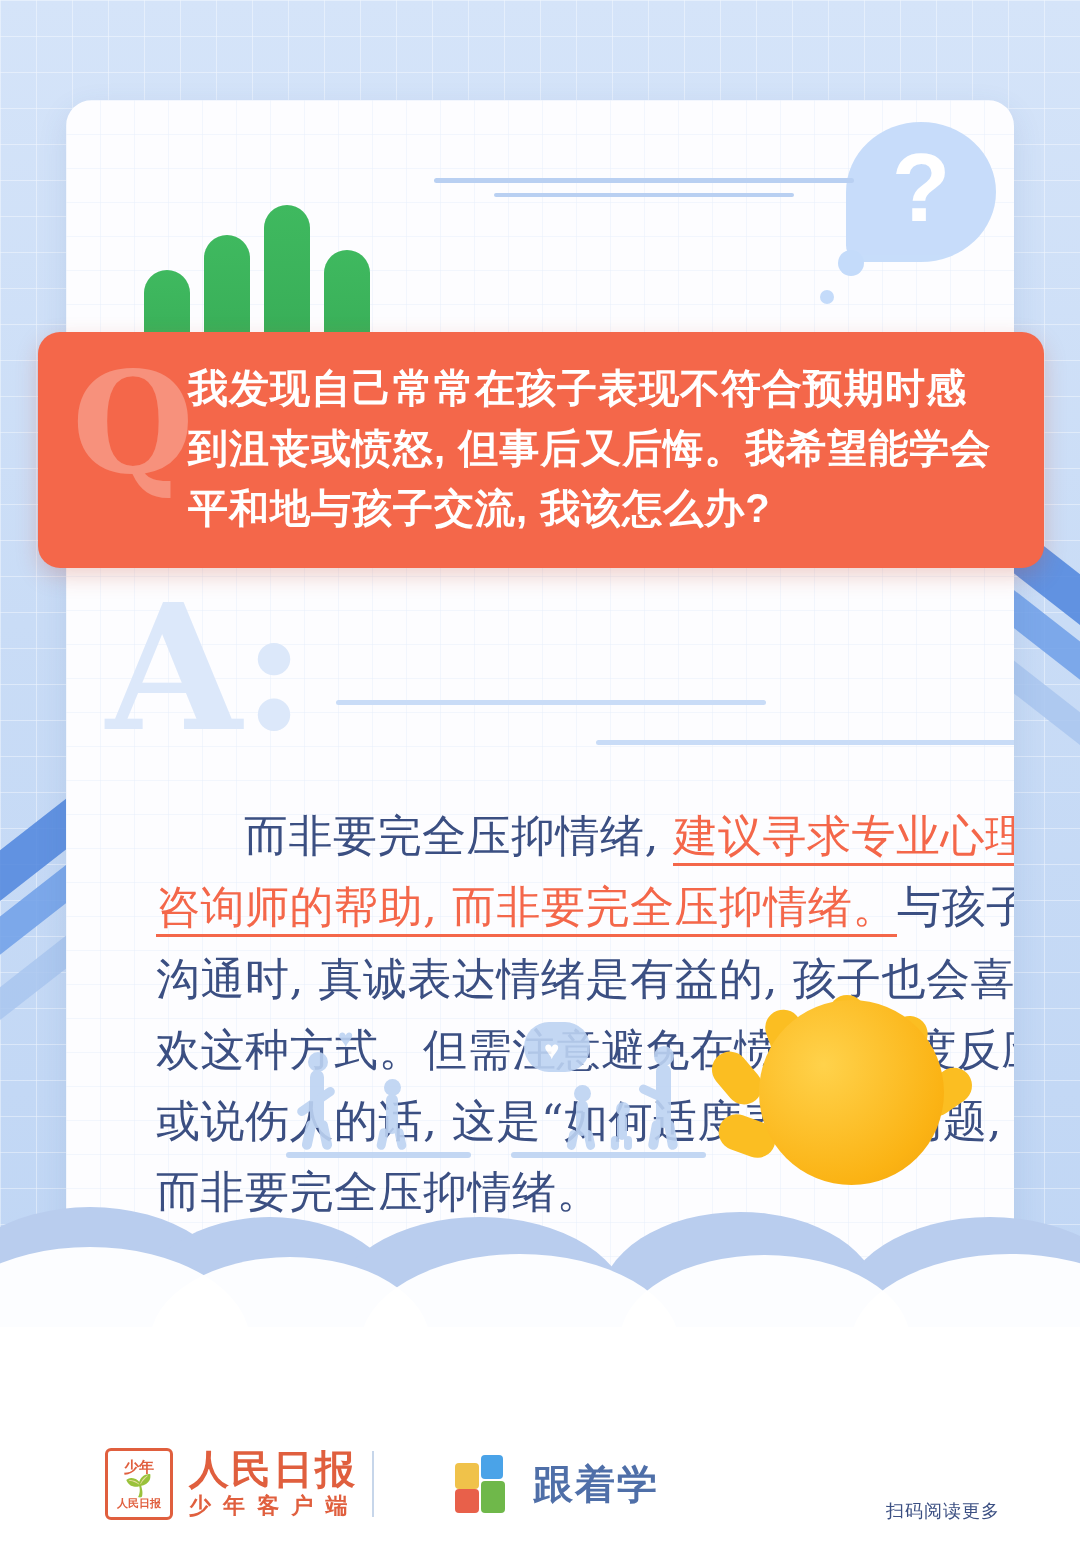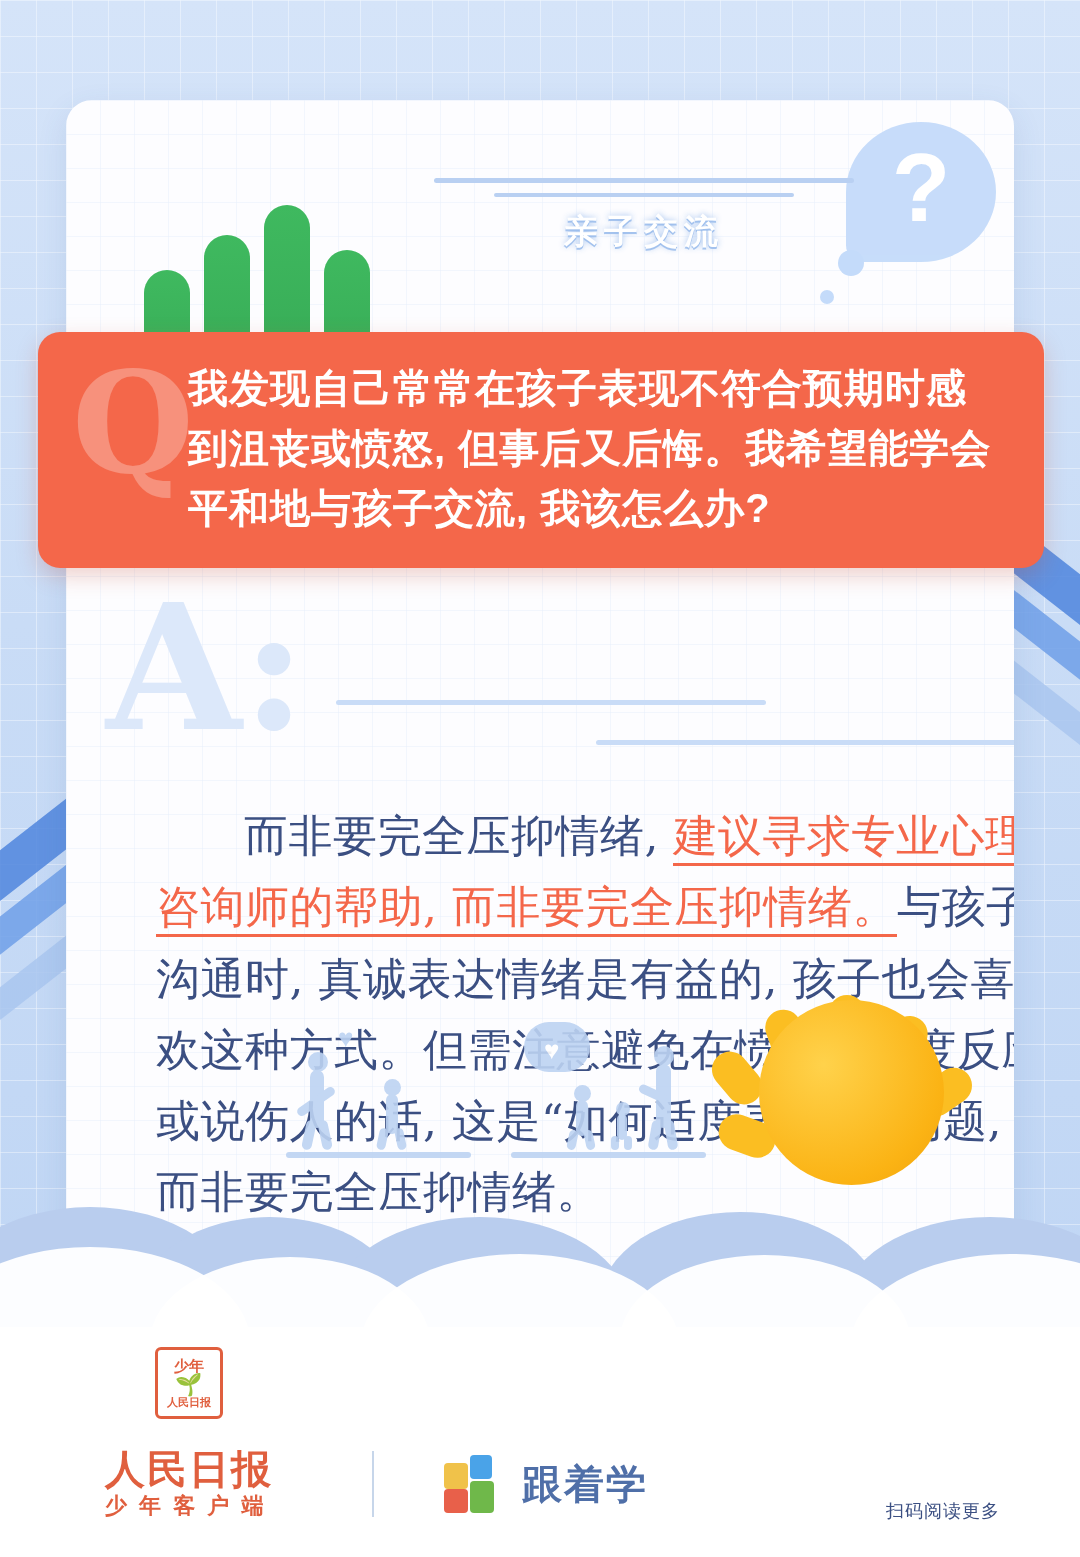--- a/index.html
+++ b/index.html
@@ -316,22 +316,21 @@
     right: 0;
     bottom: 0;
     height: 175px;
   }
   .brand {
     position: absolute;
     left: 105px;
     bottom: 36px;
     display: flex;
     align-items: center;
-    gap: 28px;
-    flex-direction: column;
+    gap: 16px;
   }
   .brand-badge {
     width: 62px;
     height: 66px;
     border: 3px solid #e05f3e;
     border-radius: 6px;
     background: #fff;
     display: flex;
     flex-direction: column;
     align-items: center;
@@ -358,21 +357,21 @@
   .divider-v {
     position: absolute;
     left: 372px;
     bottom: 40px;
     width: 2px;
     height: 66px;
     background: #c7d6ea;
   }
   .partner {
     position: absolute;
-    left: 424px;
+    left: 435px;
     bottom: 44px;
     display: flex;
     align-items: center;
     gap: 16px;
     padding-left: 20px;
   }
   .partner-logo {
     width: 62px;
     height: 58px;
     position: relative;
@@ -435,21 +434,20 @@
 
     <div class="q-bubble">
       <span>?</span>
     </div>
     <div class="q-dot d1"></div>
     <div class="q-dot d2"></div>
 
     <div class="title-area">
       <div class="title-underline"></div>
       <div class="title-underline short"></div>
-      <div class="subtitle">亲子交流</div>
     </div>
 
     <div class="ghost-letter ghost-a">A:</div>
 
     <div class="ans-line al1"></div>
     <div class="ans-line al2"></div>
 
     <div class="answer">
       <span class="indent"></span><span>而非要完全压抑情绪, </span><span class="hl">建议寻求专业心理咨询师的帮助, 而非要完全压抑情绪。</span><span>与孩子沟通时, 真诚表达情绪是有益的, 孩子也会喜欢这种方式。但需注意避免在愤怒时过度反应或说伤人的话, 这是“如何适度表达”的问题, 而非要完全压抑情绪。</span>
     </div>

